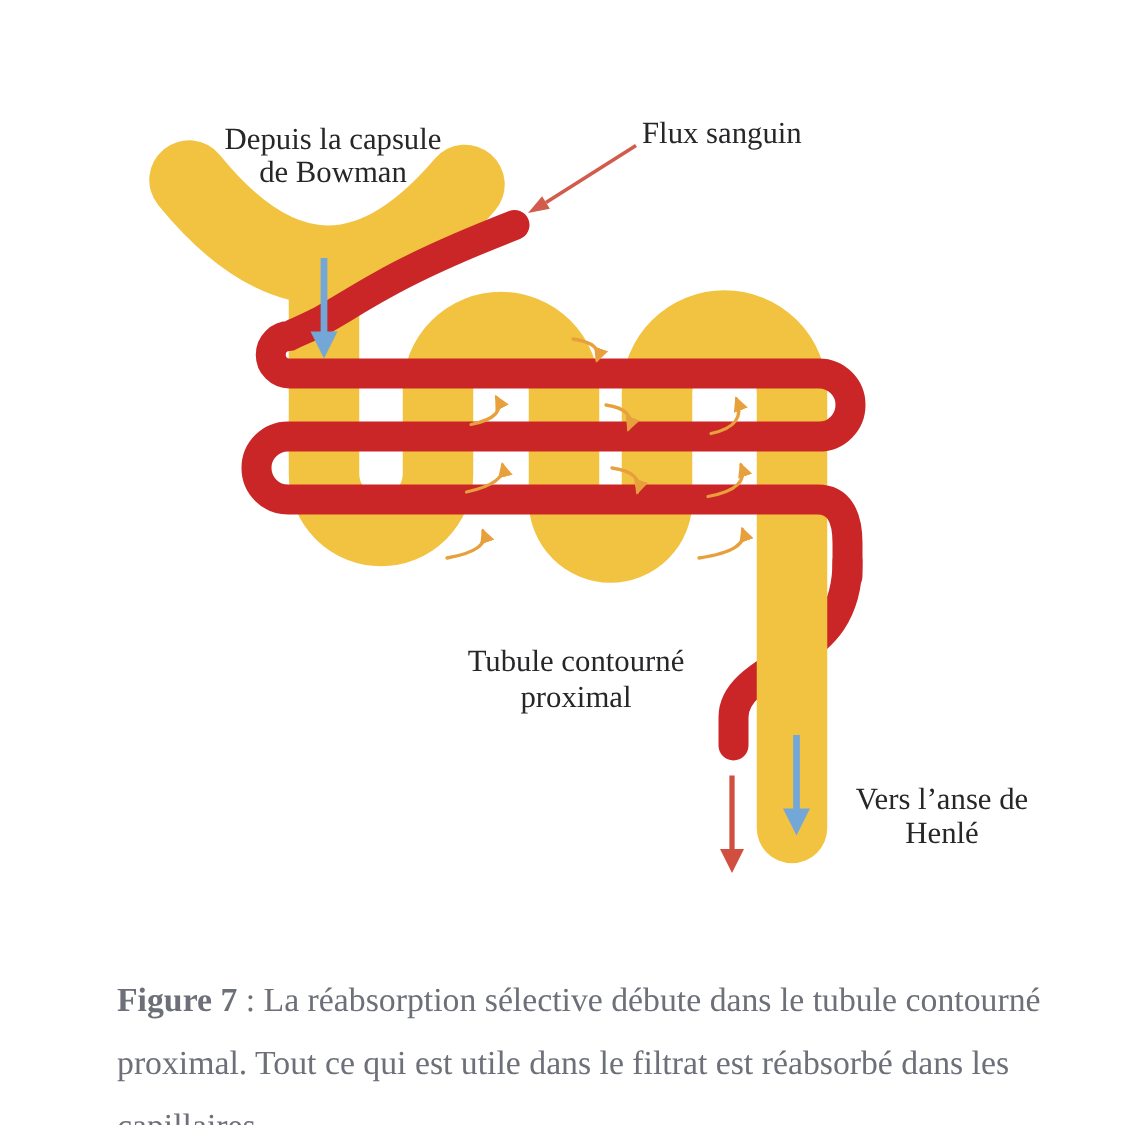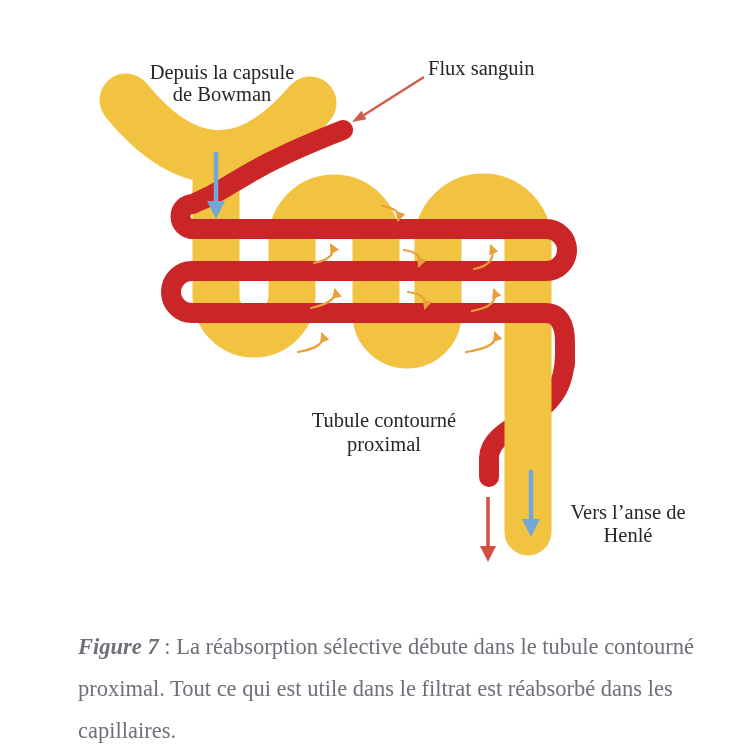--- a/index.html
+++ b/index.html
@@ -1,39 +1,39 @@
 <!DOCTYPE html>
 <html style="--background: #ffffff; --tubule-yellow: #F2C341; --capillary-red: #CB2627; --flow-blue: #72A7D8; --reabsorption-orange: #E8A03C; --leader-red: #D15C4B; --blood-arrow-red: #D14F41; --label-text: #27272a; --caption-text: #6d7078;"><head>
 <meta charset="utf-8">
 <style>
   html,body{margin:0;padding:0;}
   body{
     width:748px;height:750px;background:var(--background,#fff);
     font-family:"Liberation Serif", serif;
     overflow:hidden;
   }
-  .diagram-wrap{width:748px;height:600px;}
+  .diagram-wrap{width:748px;height:600px;margin-top:20px;}
   svg{display:block;}
   .tube-yellow{fill:none;stroke:var(--tubule-yellow);stroke-width:47;stroke-linecap:round;stroke-linejoin:round;}
   .crescent{fill:none;stroke:var(--tubule-yellow);stroke-width:53;stroke-linecap:round;}
   .tube-red{fill:none;stroke:var(--capillary-red);stroke-width:20;stroke-linecap:round;stroke-linejoin:round;}
   .orange-line{fill:none;stroke:var(--reabsorption-orange);stroke-width:2.2;stroke-linecap:round;}
   .mk-orange{fill:var(--reabsorption-orange);}
   .blue-line{stroke:var(--flow-blue);stroke-width:4.5;fill:none;}
   .blue-head{fill:var(--flow-blue);stroke:none;}
   .redthin-line{stroke:var(--blood-arrow-red);stroke-width:3.5;fill:none;}
   .redthin-head{fill:var(--blood-arrow-red);stroke:none;}
   .leader-line{stroke:var(--leader-red);stroke-width:2.4;fill:none;}
   .leader-head{fill:var(--leader-red);stroke:none;}
   .svg-label{font-family:"Liberation Serif",serif;font-size:20.5px;fill:var(--label-text);}
   .caption{
     margin:26px 0 0 78px;width:660px;
     font-size:22.5px;line-height:42px;color:var(--caption-text);
   }
-  .caption strong{font-weight:bold;font-style:italic;}
+  .caption strong{font-weight:bold;}
 </style>
 </head>
 <body>
 
 <div class="diagram-wrap">
 <svg viewBox="0 0 748 600" width="748" height="600">
   <defs>
     <marker id="ohead" viewBox="0 0 10 10" markerWidth="10" markerHeight="10" refX="8" refY="5" orient="auto" markerUnits="userSpaceOnUse">
       <path d="M0,0 L10,5 L0,10 z" class="mk-orange"></path>
     </marker>

